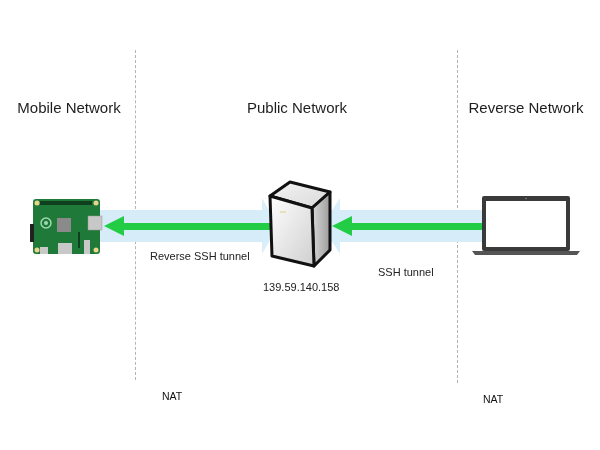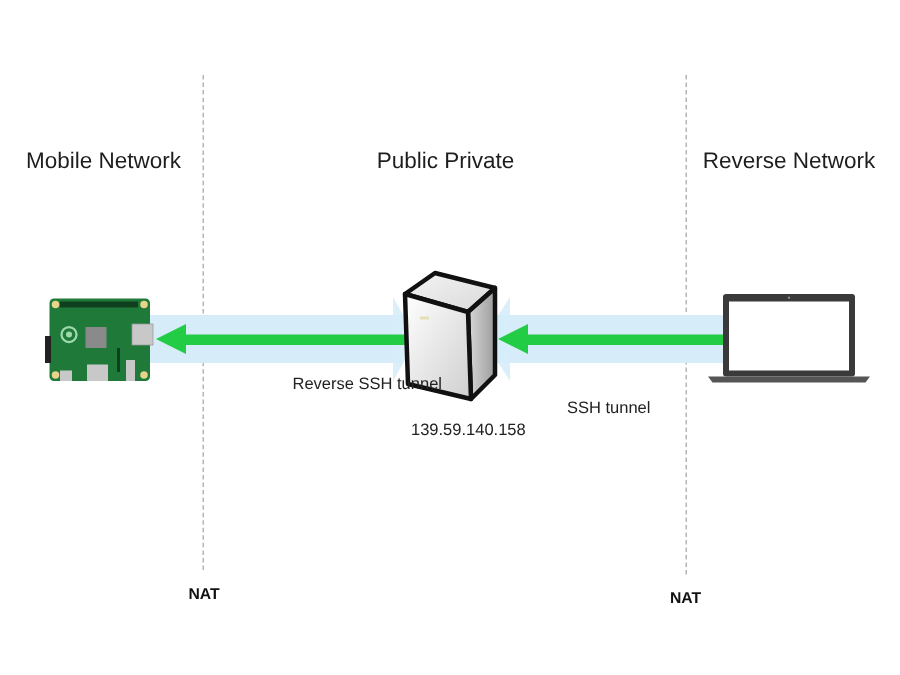--- a/index.html
+++ b/index.html
@@ -1,28 +1,28 @@
 <!DOCTYPE html>
 <html><head>
 <meta charset="utf-8">
 <style>
   html, body { margin: 0; padding: 0; background: #ffffff; }
   body { width: 600px; height: 450px; position: relative; overflow: hidden;
          font-family: "Liberation Sans", sans-serif; color: #222; }
   .label { position: absolute; font-size: 11px; color: #222; white-space: nowrap; }
   .zone-title { position: absolute; font-size: 15px; color: #1e1e1e; white-space: nowrap; transform: translateX(-50%); }
-  .nat { position: absolute; font-size: 10.5px; font-weight: bold; color: #111; transform: translateX(-50%); }
+  .nat { position: absolute; font-size: 10.5px; font-weight: normal; color: #111; transform: translateX(-50%); margin-left: 36px; }
   .vline { position: absolute; width: 0; border-left: 1px dashed #b5b5b5; }
   svg { position: absolute; left: 0; top: 0; }
 </style>
 </head>
 <body>
 
 <div class="zone-title" style="left:69px; top:99px;">Mobile Network</div>
-<div class="zone-title" style="left:297px; top:99px;">Public Private</div>
+<div class="zone-title" style="left:297px; top:99px;">Public Network</div>
 <div class="zone-title" style="left:526px; top:99px;">Reverse Network</div>
 
 <div class="vline" style="left:135px; top:50px; height:330px;"></div>
 <div class="vline" style="left:457px; top:50px; height:333px;"></div>
 <div class="nat" style="left:136px; top:390px;">NAT</div>
 <div class="nat" style="left:457px; top:393px;">NAT</div>
 
 <svg width="600" height="450" viewBox="0 0 600 450">
   <defs>
     <linearGradient id="srvFront" x1="0" y1="0" x2="1" y2="1">
@@ -79,15 +79,15 @@
   </g>
 
   <g>
     <rect x="482" y="196" width="88" height="55" rx="2" fill="#3a3a3a"></rect>
     <rect x="486" y="201" width="80" height="46" fill="#ffffff"></rect>
     <circle cx="526" cy="198.5" r="0.8" fill="#888"></circle>
     <path d="M472 251 L580 251 L577 255 L475 255 Z" fill="#555"></path>
   </g>
 </svg>
 
-<div class="label" style="left:150px; top:250px;margin-left:45px;">Reverse SSH tunnel</div>
+<div class="label" style="left:150px; top:250px;">Reverse SSH tunnel</div>
 <div class="label" style="left:378px; top:250px;margin-top:16px;">SSH tunnel</div>
-<div class="label" style="left:274px; top:281px;">139.59.140.158</div>
+<div class="label" style="left:263px; top:281px;">139.59.140.158</div>
 
 </body></html>

